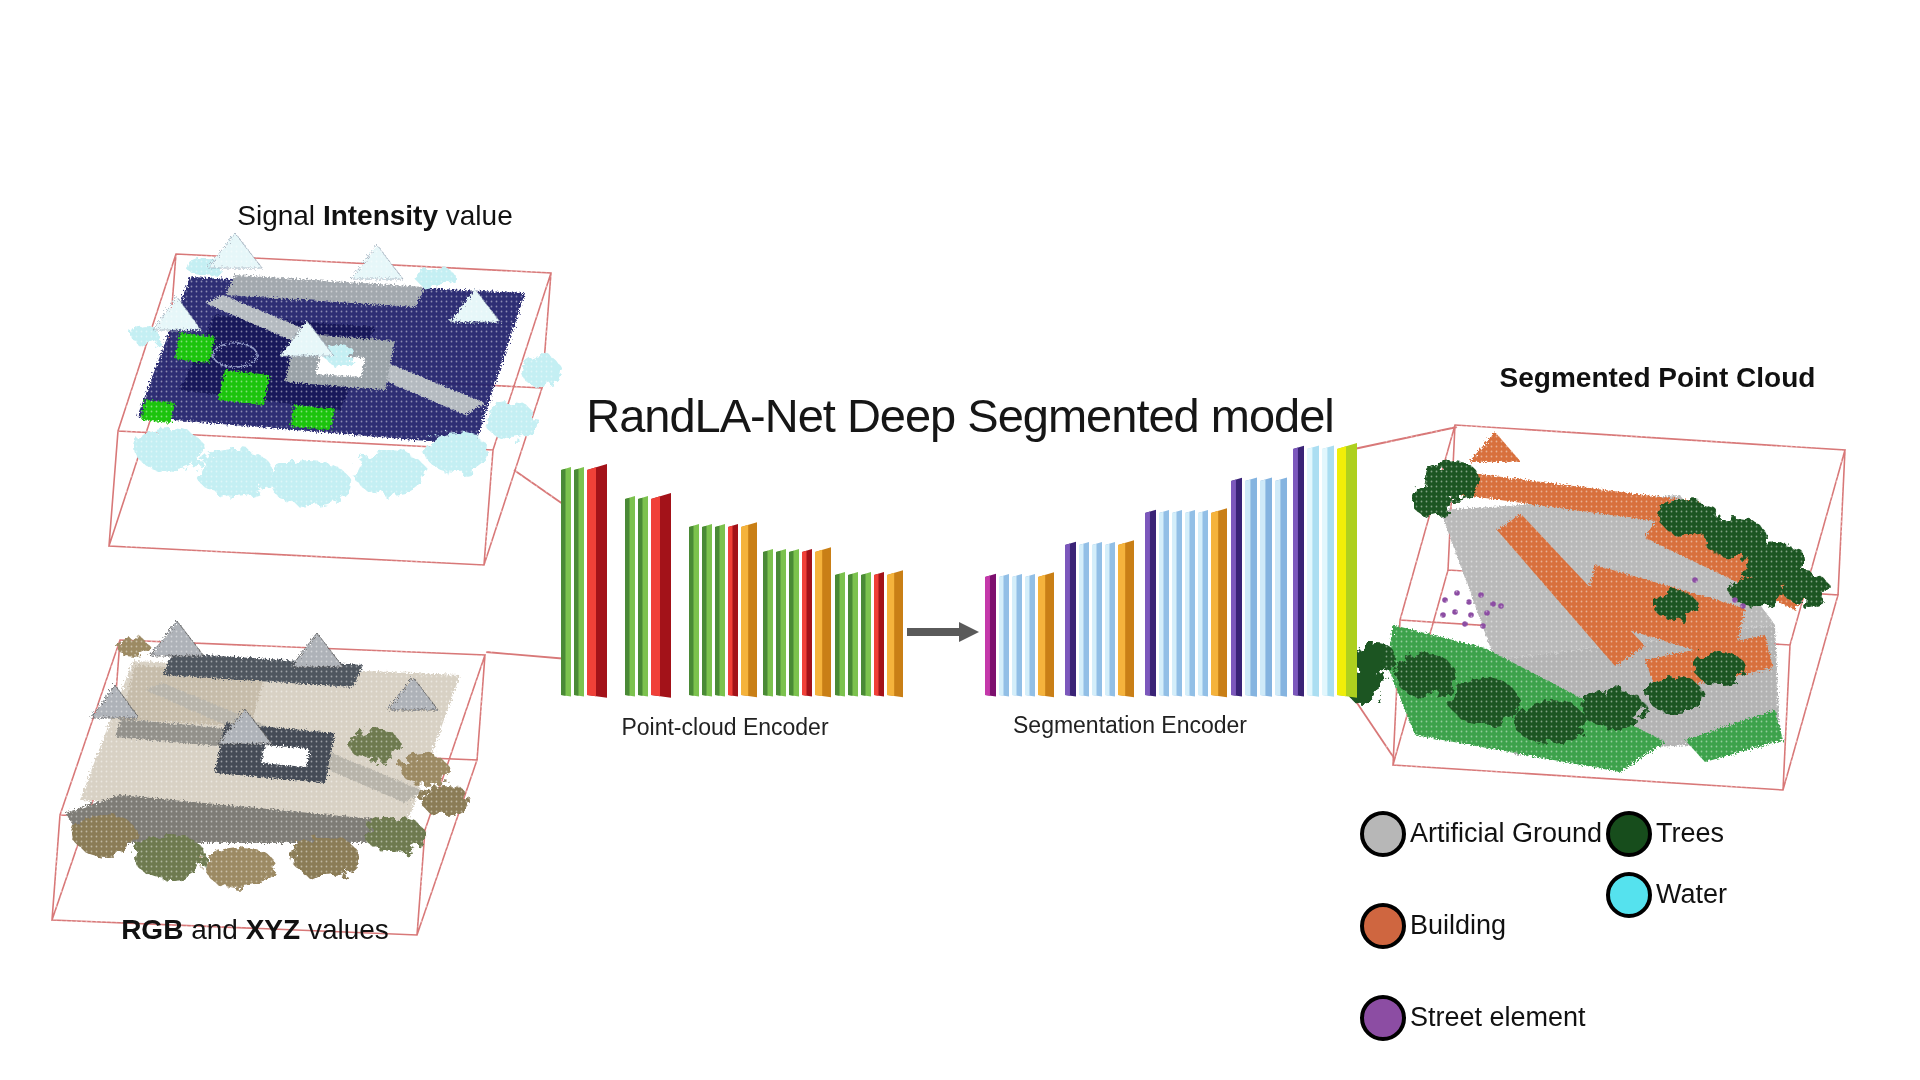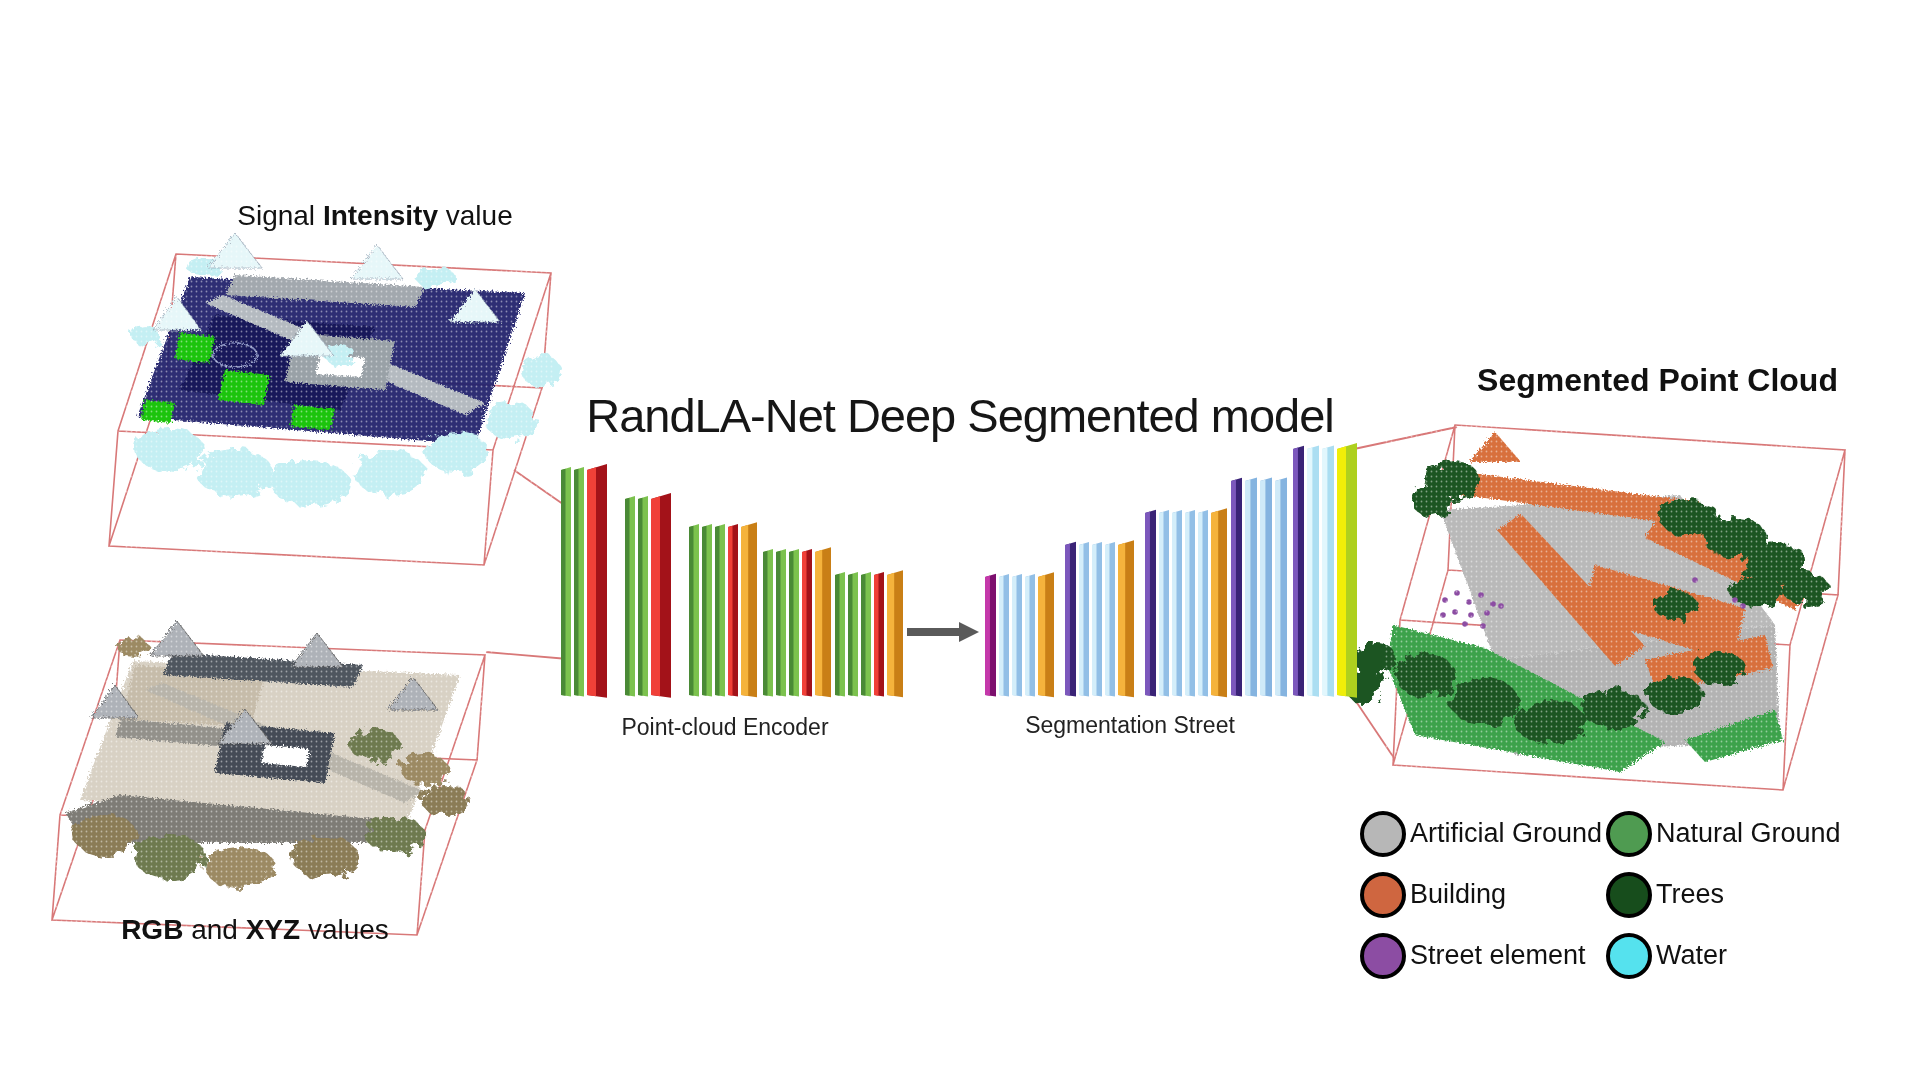--- a/index.html
+++ b/index.html
@@ -6,24 +6,24 @@
   .stage{position:relative;width:1920px;height:1080px;background:#ffffff;overflow:hidden;
          font-family:"Liberation Sans",sans-serif;color:#1c1c1c;}
   svg{position:absolute;overflow:visible;}
   .caption{position:absolute;text-align:center;font-size:28px;color:#111;}
   .caption b{font-weight:700;}
   .blocklabel{position:absolute;text-align:center;font-size:23px;color:#222;}
   .maintitle{position:absolute;left:430px;top:388px;width:1060px;text-align:center;
              font-size:47px;letter-spacing:-1px;color:#161616;font-family:"Liberation Sans",sans-serif;}
   .maintitle b{font-weight:400;}
   .outtitle{position:absolute;left:1400px;top:362px;width:515px;text-align:center;
-            font-size:32px;font-weight:700;color:#111;}
+            font-size:28px;font-weight:700;color:#111;}
   .legend{position:absolute;left:1360px;top:810px;display:flex;gap:28px;}
   .legend-col{display:flex;flex-direction:column;}
-  .legend-col:first-child{width:218px;}
+  .legend-col:first-child{width:218px;gap:31px;}
   .legend-row{display:flex;align-items:center;height:47px;margin-bottom:14px;}
   .legend-swatch{width:38px;height:38px;border:4.5px solid #000;border-radius:50%;
                  margin-right:4px;flex:0 0 auto;box-sizing:content-box;}
   .legend-label{font-size:27px;color:#111;white-space:nowrap;}
 </style>
 </head>
 <body>
 
 <div class="stage">
 
@@ -282,44 +282,40 @@
 
   <div class="caption" style="left:30px;top:914px;width:450px;">
     <b>RGB</b><span> and </span><b>XYZ</b><span> values</span>
   </div>
 
   <div class="maintitle">
     <b>RandLA-Net</b><span> Deep Segmented model</span>
   </div>
 
   <div class="blocklabel" style="left:530px;top:714px;width:390px;">Point-cloud Encoder</div>
-  <div class="blocklabel" style="left:935px;top:712px;width:390px;">Segmentation Street</div>
+  <div class="blocklabel" style="left:935px;top:712px;width:390px;">Segmentation Encoder</div>
   <div class="outtitle">Segmented Point Cloud</div>
 
   <div class="legend">
       <div class="legend-col">
         <div class="legend-row">
           <span class="legend-swatch" style="background: rgb(183, 183, 183);"></span>
           <span class="legend-label">Artificial Ground</span>
         </div>
         <div class="legend-row">
           <span class="legend-swatch" style="background: rgb(207, 102, 64);"></span>
           <span class="legend-label">Building</span>
         </div>
         <div class="legend-row">
           <span class="legend-swatch" style="background: rgb(140, 77, 163);"></span>
           <span class="legend-label">Street element</span>
         </div>
       </div>
       <div class="legend-col">
         <div class="legend-row">
-          <span class="legend-swatch" style="background: rgb(79, 155, 81);"></span>
-          <span class="legend-label">Natural Ground</span>
-        </div>
-        <div class="legend-row">
           <span class="legend-swatch" style="background: rgb(23, 77, 28);"></span>
           <span class="legend-label">Trees</span>
         </div>
         <div class="legend-row">
           <span class="legend-swatch" style="background: rgb(85, 226, 238);"></span>
           <span class="legend-label">Water</span>
         </div>
       </div>
     </div>
 

